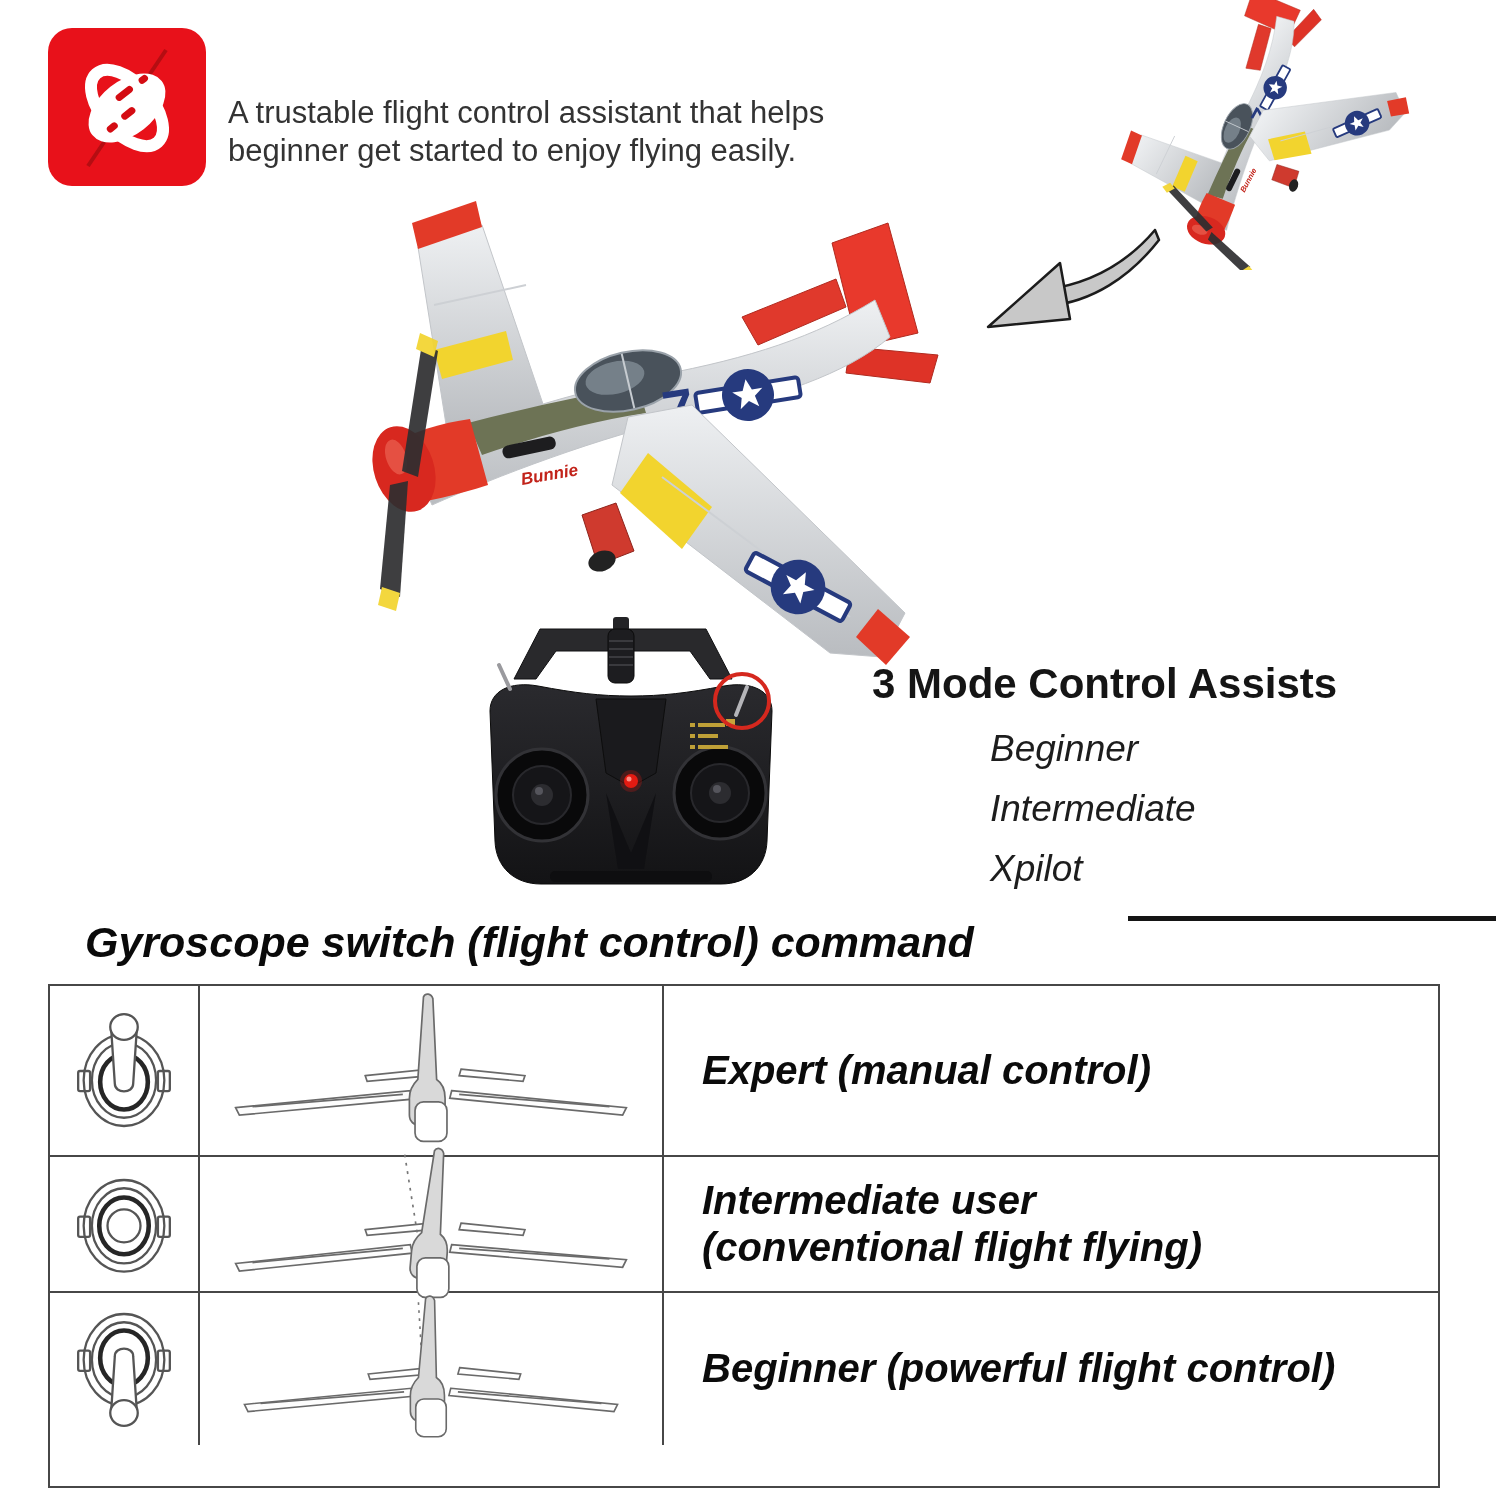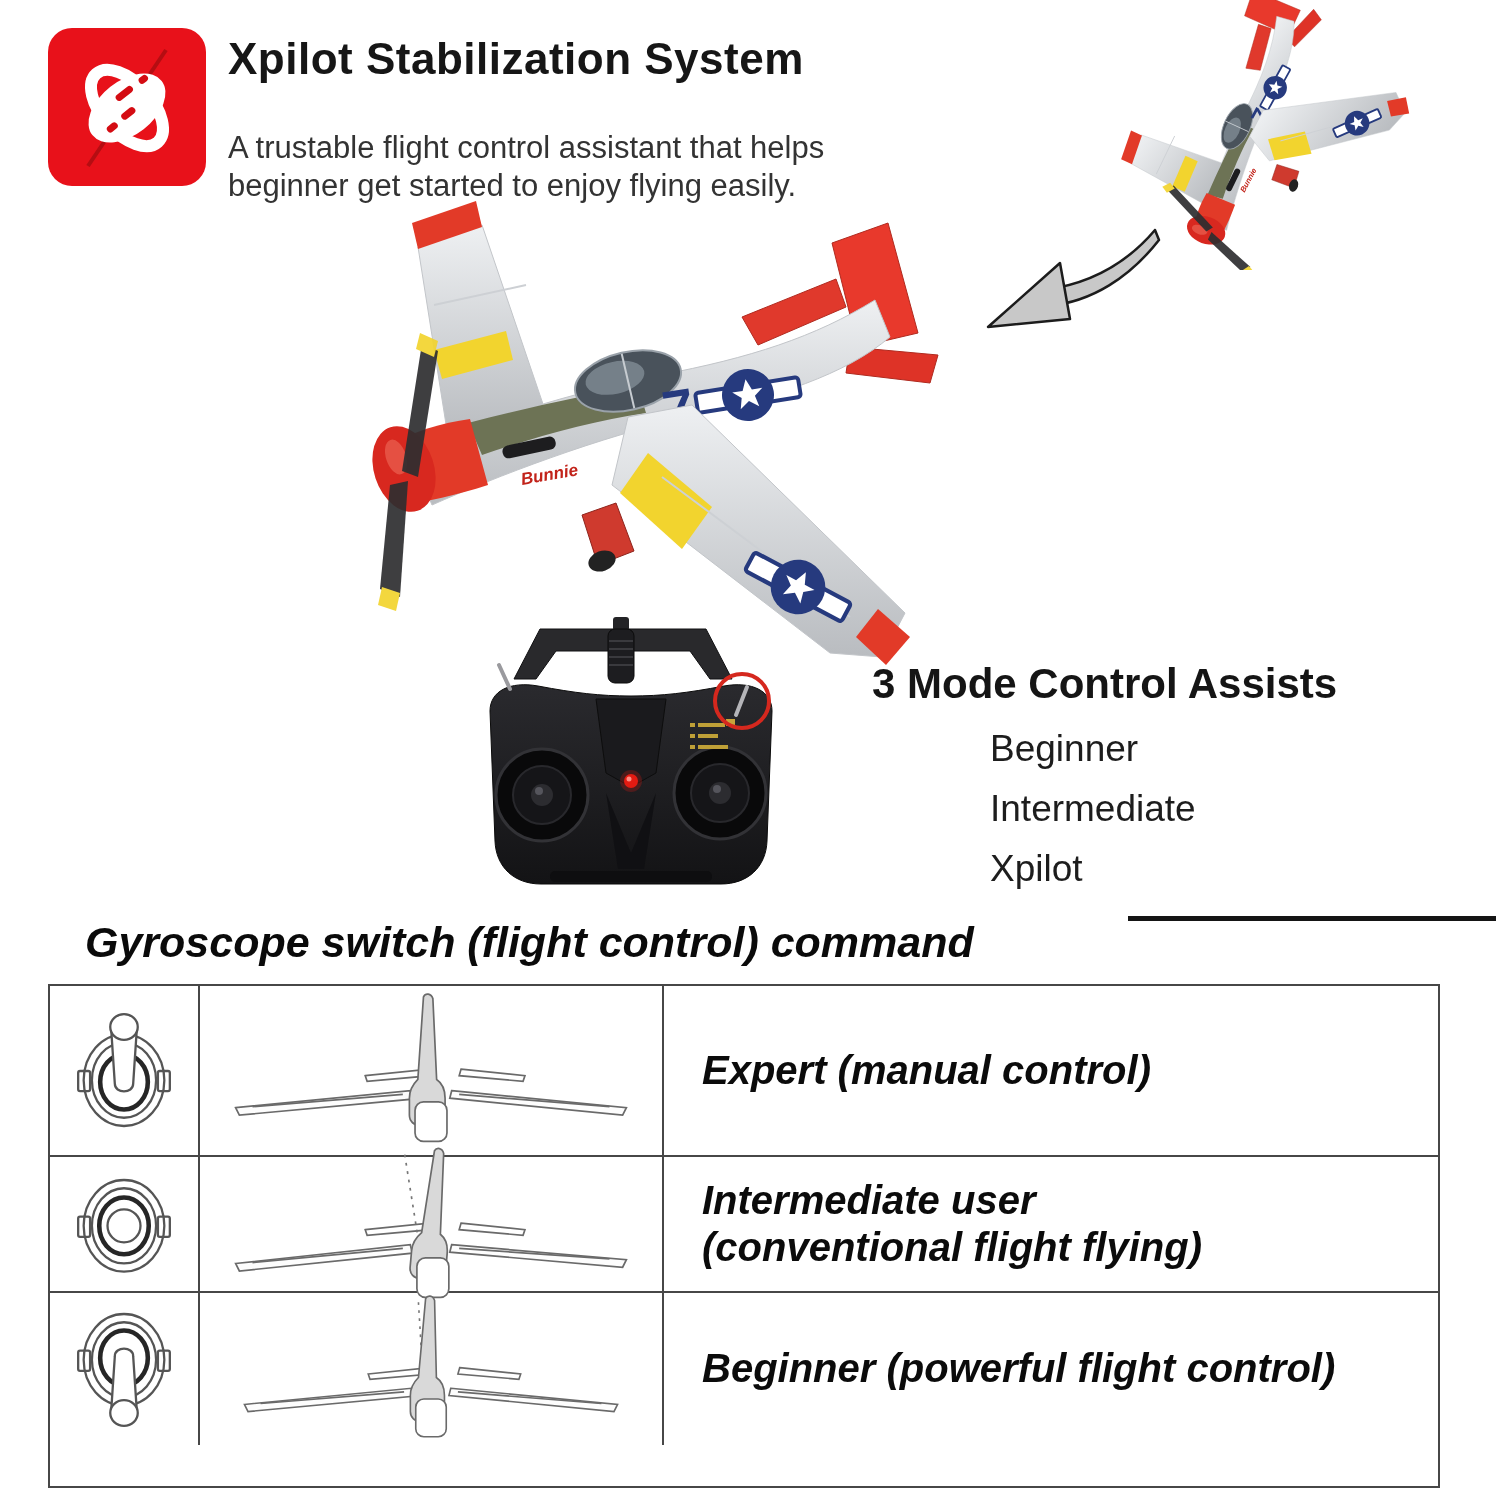--- a/index.html
+++ b/index.html
@@ -9,32 +9,32 @@
   html,body{margin:0;padding:0;background:#ffffff;}
   #page{position:relative;width:1500px;height:1500px;background:#fff;overflow:hidden;
         font-family:"Liberation Sans", sans-serif;color:var(--ink);}
 
   
   .app-icon{position:absolute;left:48px;top:28px;width:158px;height:158px;
             border-radius:24px;background:var(--accent_red);}
   .hdr-title{position:absolute;left:228px;top:34px;font-size:44px;font-weight:800;
              letter-spacing:0.5px;color:#161616;white-space:nowrap;}
   .hdr-sub{position:absolute;left:228px;top:94px;font-size:31px;line-height:1.23;
-           color:#333;white-space:nowrap;margin-top:35px;}
+           color:#333;white-space:nowrap;}
 
   
   .plane-main{position:absolute;left:330px;top:185px;width:680px;height:500px;}
   .plane-small{position:absolute;left:1115px;top:-10px;width:300px;height:280px;}
   .arrow-svg{position:absolute;left:960px;top:205px;width:220px;height:145px;}
   .tx-svg{position:absolute;left:480px;top:615px;width:300px;height:290px;}
 
   
   .modes-heading{position:absolute;left:872px;top:660px;font-size:42px;font-weight:800;
                  color:#151515;white-space:nowrap;}
-  .mode-item{position:absolute;left:990px;font-size:37px;color:#1d1d1d;
+  .mode-item{position:absolute;left:990px;font-size:37px;font-style:italic;color:#1d1d1d;
              white-space:nowrap;}
   .mode-item.m0{top:728px}.mode-item.m1{top:788px}.mode-item.m2{top:848px}
 
   
   .gyro-heading{position:absolute;left:60px;top:918px;font-size:43px;font-weight:800;
                 font-style:italic;color:#0a0a0a;white-space:nowrap;margin-left:25px;}
   .gyro-rule{position:absolute;left:1128px;top:916px;width:368px;height:5px;background:#151515;}
 
   .gyro-table{position:absolute;left:48px;top:984px;width:1392px;height:504px;
               border:2px solid #474747;box-sizing:border-box;background:#fff;}
@@ -129,21 +129,20 @@
       <ellipse cx="79" cy="80" rx="44" ry="27" transform="rotate(-38 79 80)" fill="#ffffff"></ellipse>
       <ellipse cx="79" cy="80" rx="46" ry="25" transform="rotate(48 79 80)" fill="none" stroke="#ffffff" stroke-width="12"></ellipse>
       <g fill="#d40c13">
         <rect x="66" y="62" width="20" height="7" rx="3.5" transform="rotate(-38 76 65)"></rect>
         <rect x="72" y="82" width="16" height="7" rx="3.5" transform="rotate(-38 80 85)"></rect>
         <rect x="58" y="96" width="12" height="7" rx="3.5" transform="rotate(-38 64 99)"></rect>
         <rect x="90" y="48" width="10" height="7" rx="3.5" transform="rotate(-38 95 51)"></rect>
       </g>
     </svg>
   </div>
-  <div class="hdr-title">Xpilot Stabilization System</div>
   <div class="hdr-sub">
     <div>A trustable flight control assistant that helps</div>
     <div>beginner get started to enjoy flying easily.</div>
   </div>
 
   <svg class="plane-small" viewBox="0 0 300 280">
     <use href="#plane-art" transform="translate(150,140) rotate(-52) scale(0.45) translate(-330,-250)"></use>
   </svg>
 
   <svg class="arrow-svg" viewBox="0 0 220 145">

